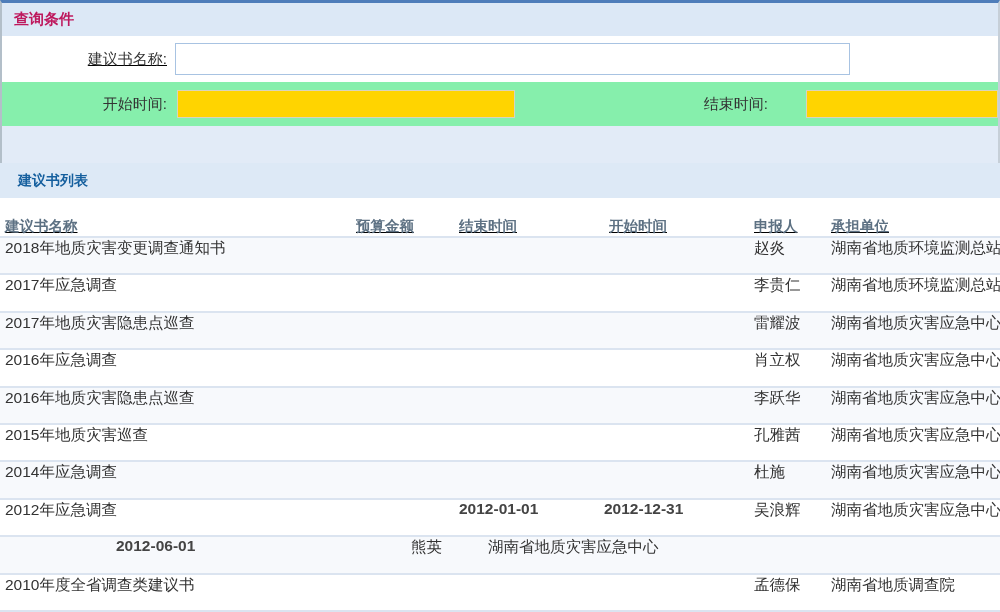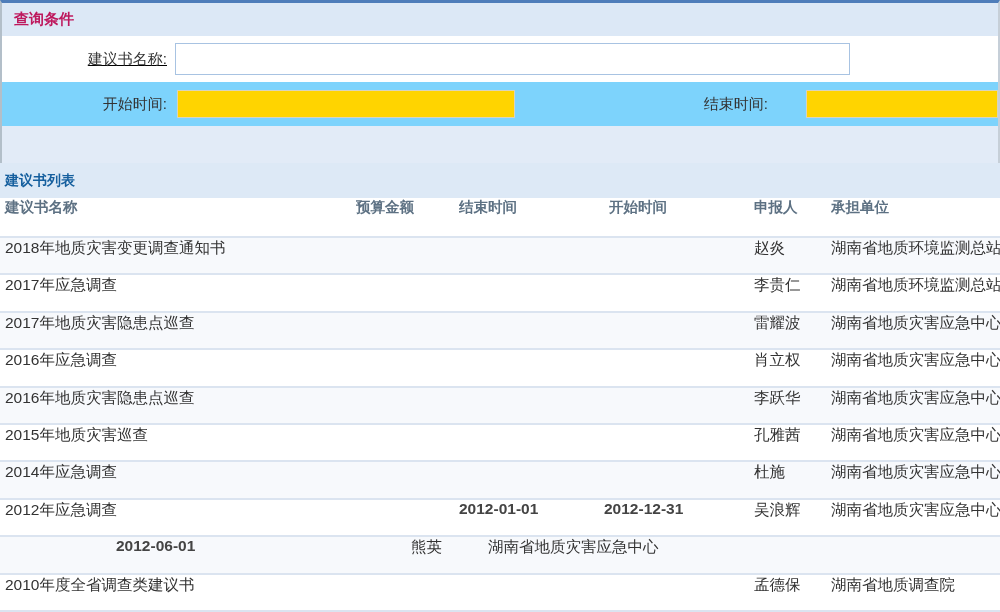--- a/index.html
+++ b/index.html
@@ -14,44 +14,45 @@
     border-right:2px solid #c6cfd8;
     background:#e2ebf7;
   }
   .q-header{
     height:33px; background:#dce8f6;
     display:flex; align-items:center; padding-left:12px;
   }
   .q-title{ color:#be185d; font-size:15px; font-weight:bold; }
   .q-row{ display:flex; align-items:center; }
   .q-row-a{ height:46px; background:#ffffff;text-decoration:underline; }
-  .q-row-b{ height:44px; background:#7dd3fc; }
+  .q-row-b{ height:44px; background:#86efac; }
   .q-label{ width:165px; text-align:right; font-size:15px; color:#333; }
   .q-label2{ width:253px; text-align:right; font-size:15px; color:#333; }
   .text-input{
     height:32px; width:675px; margin-left:8px;
     border:1px solid #a8c3e2; background:#fff;
     font-size:15px; padding:0 6px; outline:none;
   }
   .date-input{
     height:28px; border:1px solid #d9d4bd; background:#ffd400;
     font-size:15px; padding:0 6px; outline:none;
   }
   .yellow1{ width:338px; margin-left:10px; }
   .yellow2{ width:192px; margin-left:38px; }
 
   
   .l-header{
     height:35px; background:#dde9f6;
-    display:flex; align-items:center; padding-left:5px;text-align:center;
+    display:flex; align-items:center; padding-left:18px;text-align:center;
   }
   .l-title{ color:#155f9e; font-size:14px; font-weight:bold; }
   .thead{
-    height:40px; background:#fff; display:flex; align-items:flex-start;
+    height:40px; background:#fff; display:flex; align-items:flex-end;
     border-bottom:2px solid #dbe4f0;
+    text-decoration:underline;
   }
   .thead .cell{ font-size:14.5px; font-weight:bold; color:#5d7183; }
   .trow{
     height:37.4px; display:flex; align-items:flex-start;
     border-bottom:2px solid #dbe4f0; background:#fff;
   }
   .trow:nth-child(odd){ background:#f7f9fc; }
   .cell{ overflow:hidden; white-space:nowrap; font-size:15.5px; color:#333; }
   .c-name{ width:343px; padding-left:5px; }
   .c-budget{ width:103px;margin-left:13px; }

